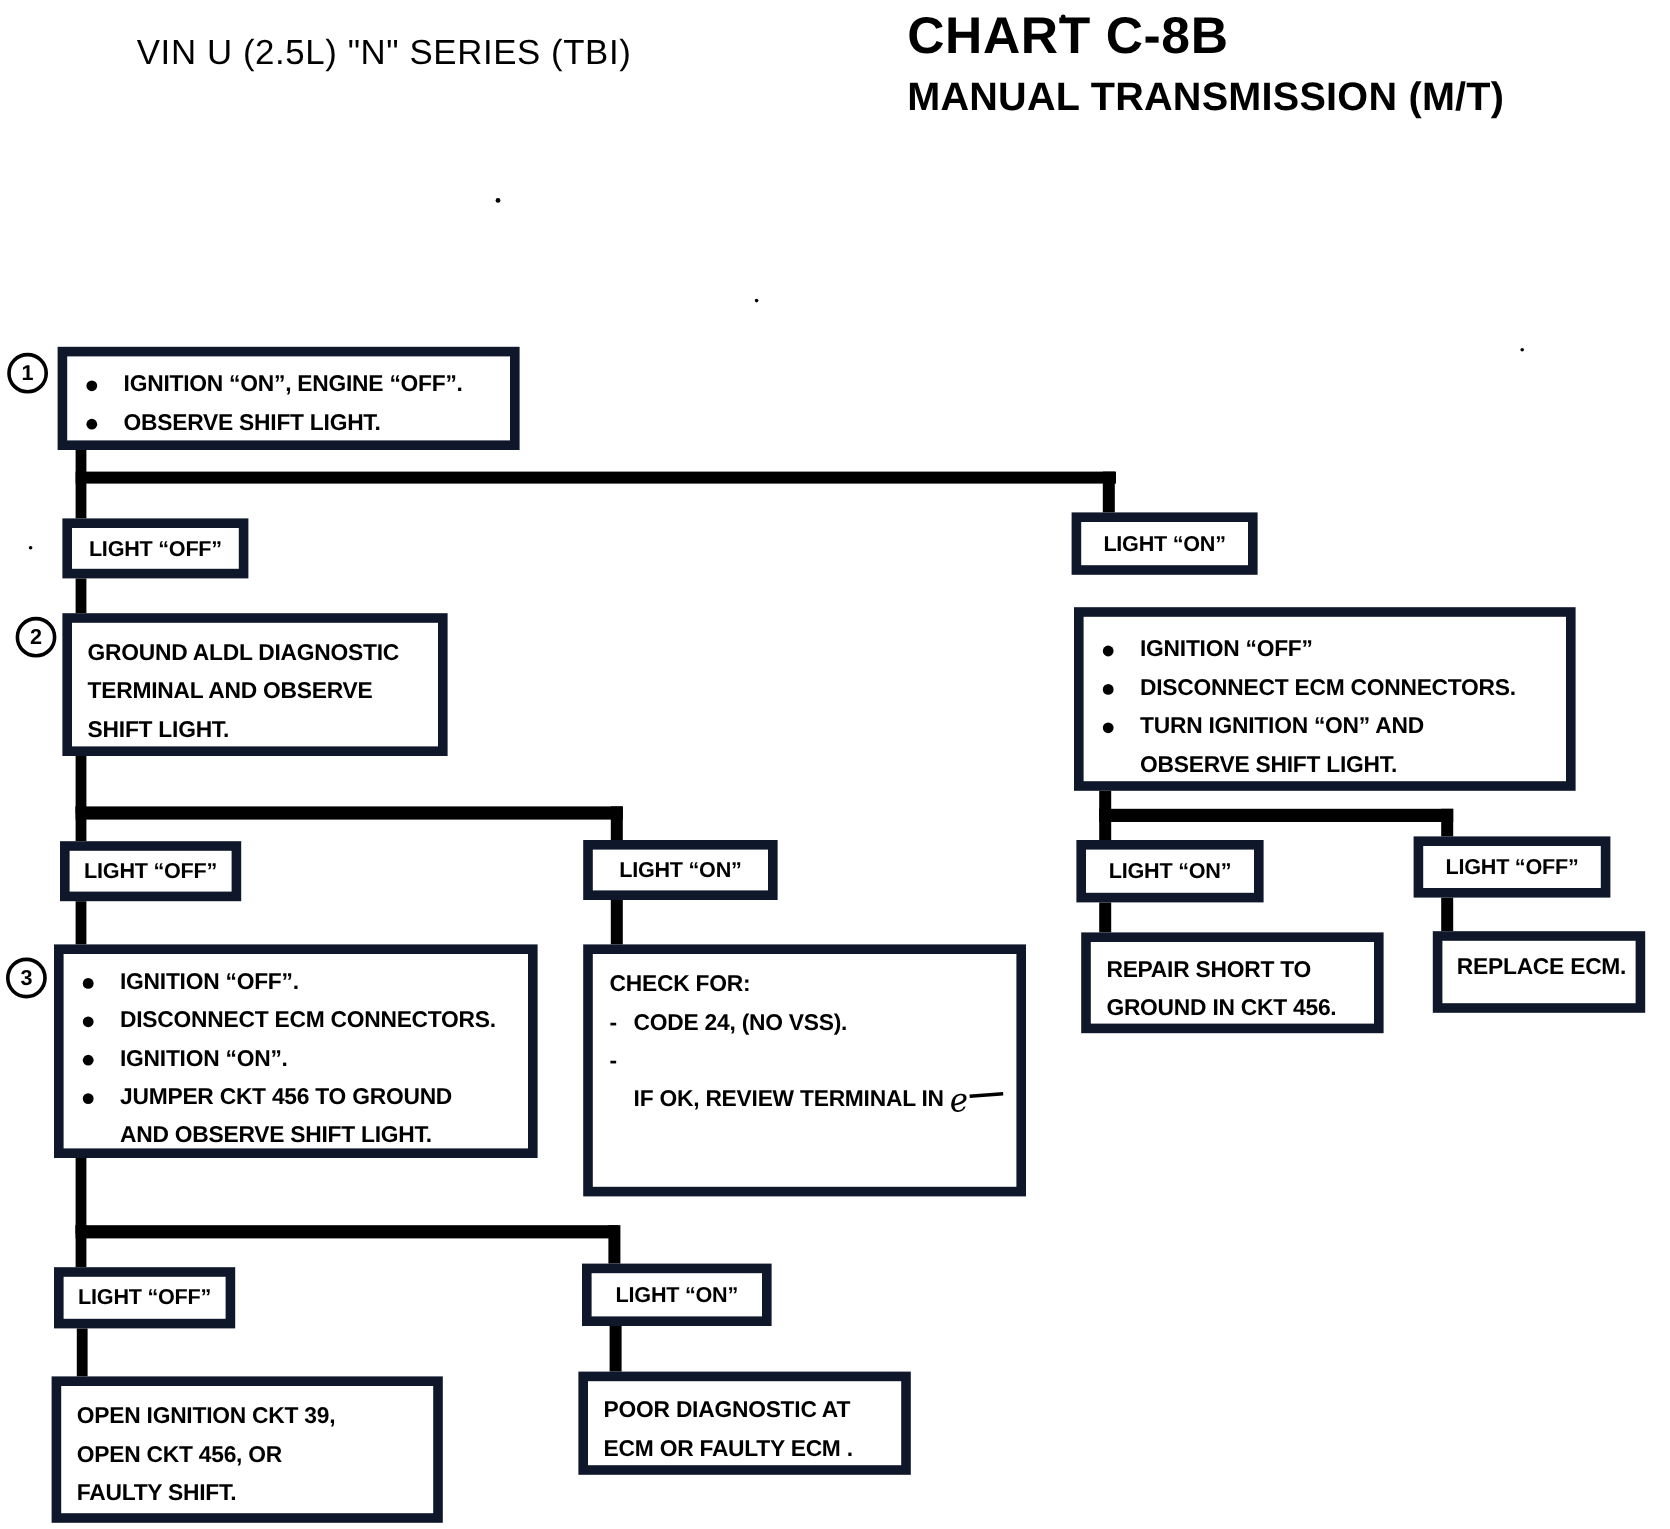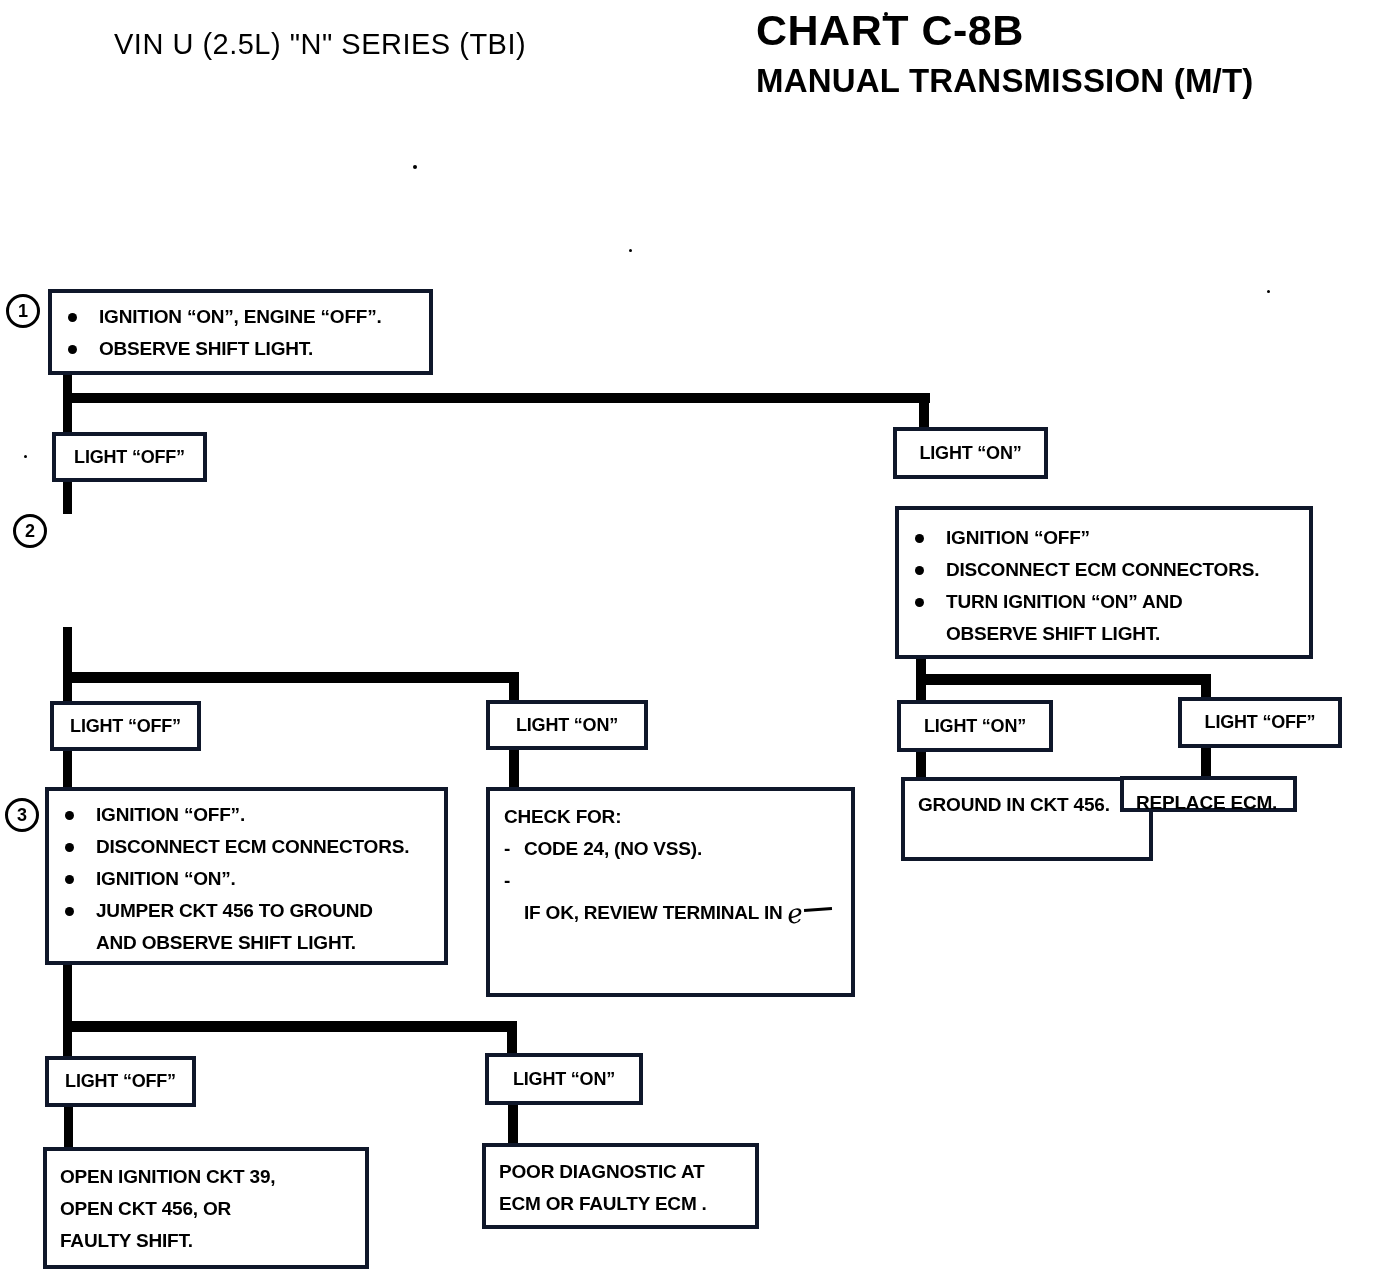--- a/index.html
+++ b/index.html
@@ -10,21 +10,21 @@
   }
   .hdr-vin{
     position:absolute;left:114px;top:28px;font-size:29px;letter-spacing:.5px;
     font-weight:normal;white-space:nowrap;
   }
   .hdr-block{position:absolute;left:756px;top:8px;width:596px;text-align:left;}
   .hdr-title{font-size:43px;font-weight:bold;letter-spacing:.5px;line-height:1.05;}
   .hdr-sub{font-size:33px;font-weight:bold;letter-spacing:.2px;margin-top:9px;white-space:nowrap;}
   .conn{position:absolute;background:#000;}
   .node{
-    position:absolute;background:#fff;border:4px solid #0f172a;box-sizing:border-box;
+    position:absolute;background:#fff;border:8px solid #0f172a;box-sizing:border-box;
     font-weight:bold;font-size:19px;letter-spacing:-.2px;
   }
   .light{display:flex;align-items:center;justify-content:center;font-size:18px;white-space:nowrap;}
   .pad{padding:10px 8px 6px 13px;}
   .pad-sm{padding:7px 8px 4px 12px;}
   .ln{display:block;line-height:32px;white-space:nowrap;}
   .brow{display:flex;align-items:flex-start;padding:0 4px 0 16px;}
   .dot{flex:none;width:9px;height:9px;border-radius:50%;background:#000;margin-top:12px;}
   .btxt{margin-left:22px;}
   .dash-row{display:flex;align-items:flex-start;padding:0 4px 0 14px;}
@@ -94,20 +94,25 @@
       <span class="dot"></span>
       <span class="btxt">
           <span class="ln">OBSERVE SHIFT LIGHT.</span>
         </span>
     </div>
   </div>
 
   <div class="node light" style="left:52px;top:432px;width:155px;height:50px">LIGHT “OFF”</div>
   <div class="node light" style="left:893px;top:427px;width:155px;height:52px">LIGHT “ON”</div>
 
+  <div class="node pad" style="left:52px;top:511px;width:321px;height:119px">
+    <span class="ln">GROUND ALDL DIAGNOSTIC</span>
+    <span class="ln">TERMINAL AND OBSERVE</span>
+    <span class="ln">SHIFT LIGHT.</span>
+  </div>
 
   <div class="node" style="left:895px;top:506px;width:418px;height:153px;padding-top:12px">
     <div class="brow">
       <span class="dot"></span>
       <span class="btxt">
           <span class="ln">IGNITION “OFF”</span>
         </span>
     </div>
     <div class="brow">
       <span class="dot"></span>
@@ -170,23 +175,24 @@
     </div>
     <div class="dash-row">
       <span class="dash"></span>
       <span class="ln">
         <span>IF OK, REVIEW TERMINAL IN</span><span class="note">e</span><span class="note-tail"></span>
       </span>
     </div>
   </div>
 
   <div class="node pad" style="left:901px;top:777px;width:252px;height:84px;padding-top:8px">
+    <span class="ln">REPAIR SHORT TO</span>
     <span class="ln">GROUND IN CKT 456.</span>
   </div>
-  <div class="node pad-sm" style="left:1120px;top:776px;width:177px;height:36px">
+  <div class="node pad-sm" style="left:1194px;top:776px;width:177px;height:68px">
     <span class="ln">REPLACE ECM.</span>
   </div>
 
   <div class="node light" style="left:45px;top:1056px;width:151px;height:51px">LIGHT “OFF”</div>
   <div class="node light" style="left:485px;top:1053px;width:158px;height:52px">LIGHT “ON”</div>
 
   <div class="node pad" style="left:43px;top:1147px;width:326px;height:122px;padding-top:10px">
     <span class="ln">OPEN IGNITION CKT 39,</span>
     <span class="ln">OPEN CKT 456, OR</span>
     <span class="ln">FAULTY SHIFT.</span>

